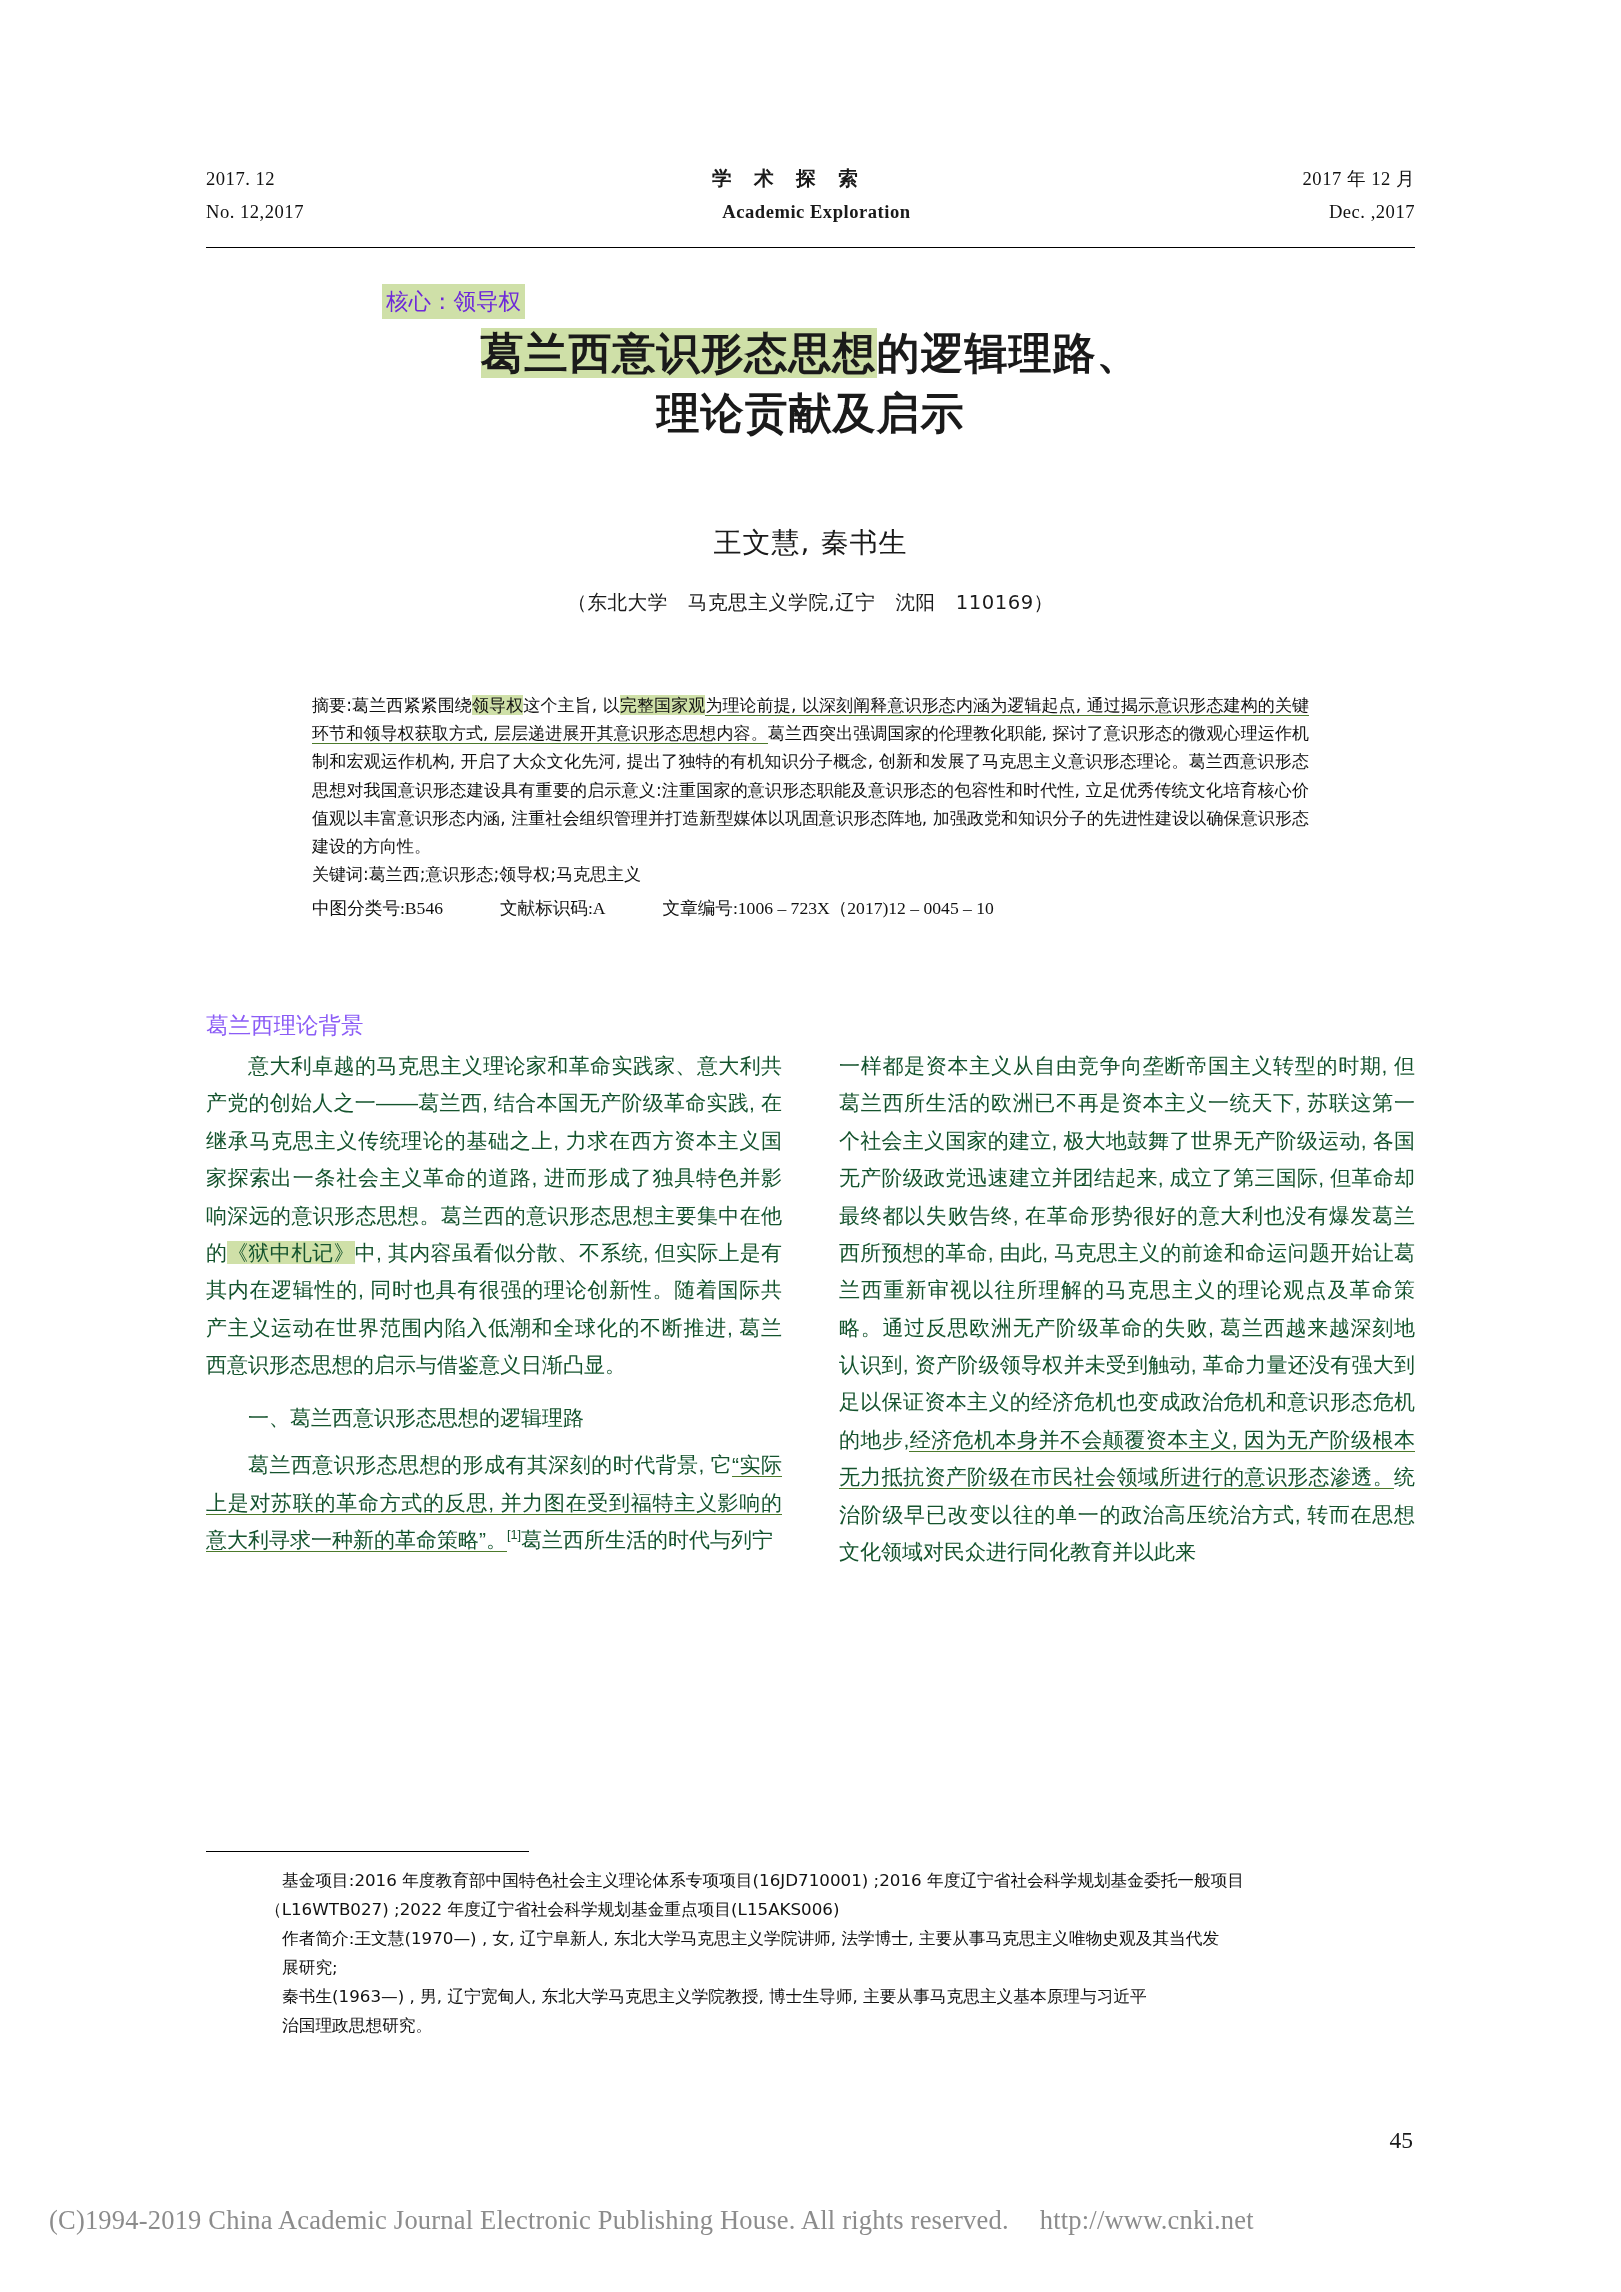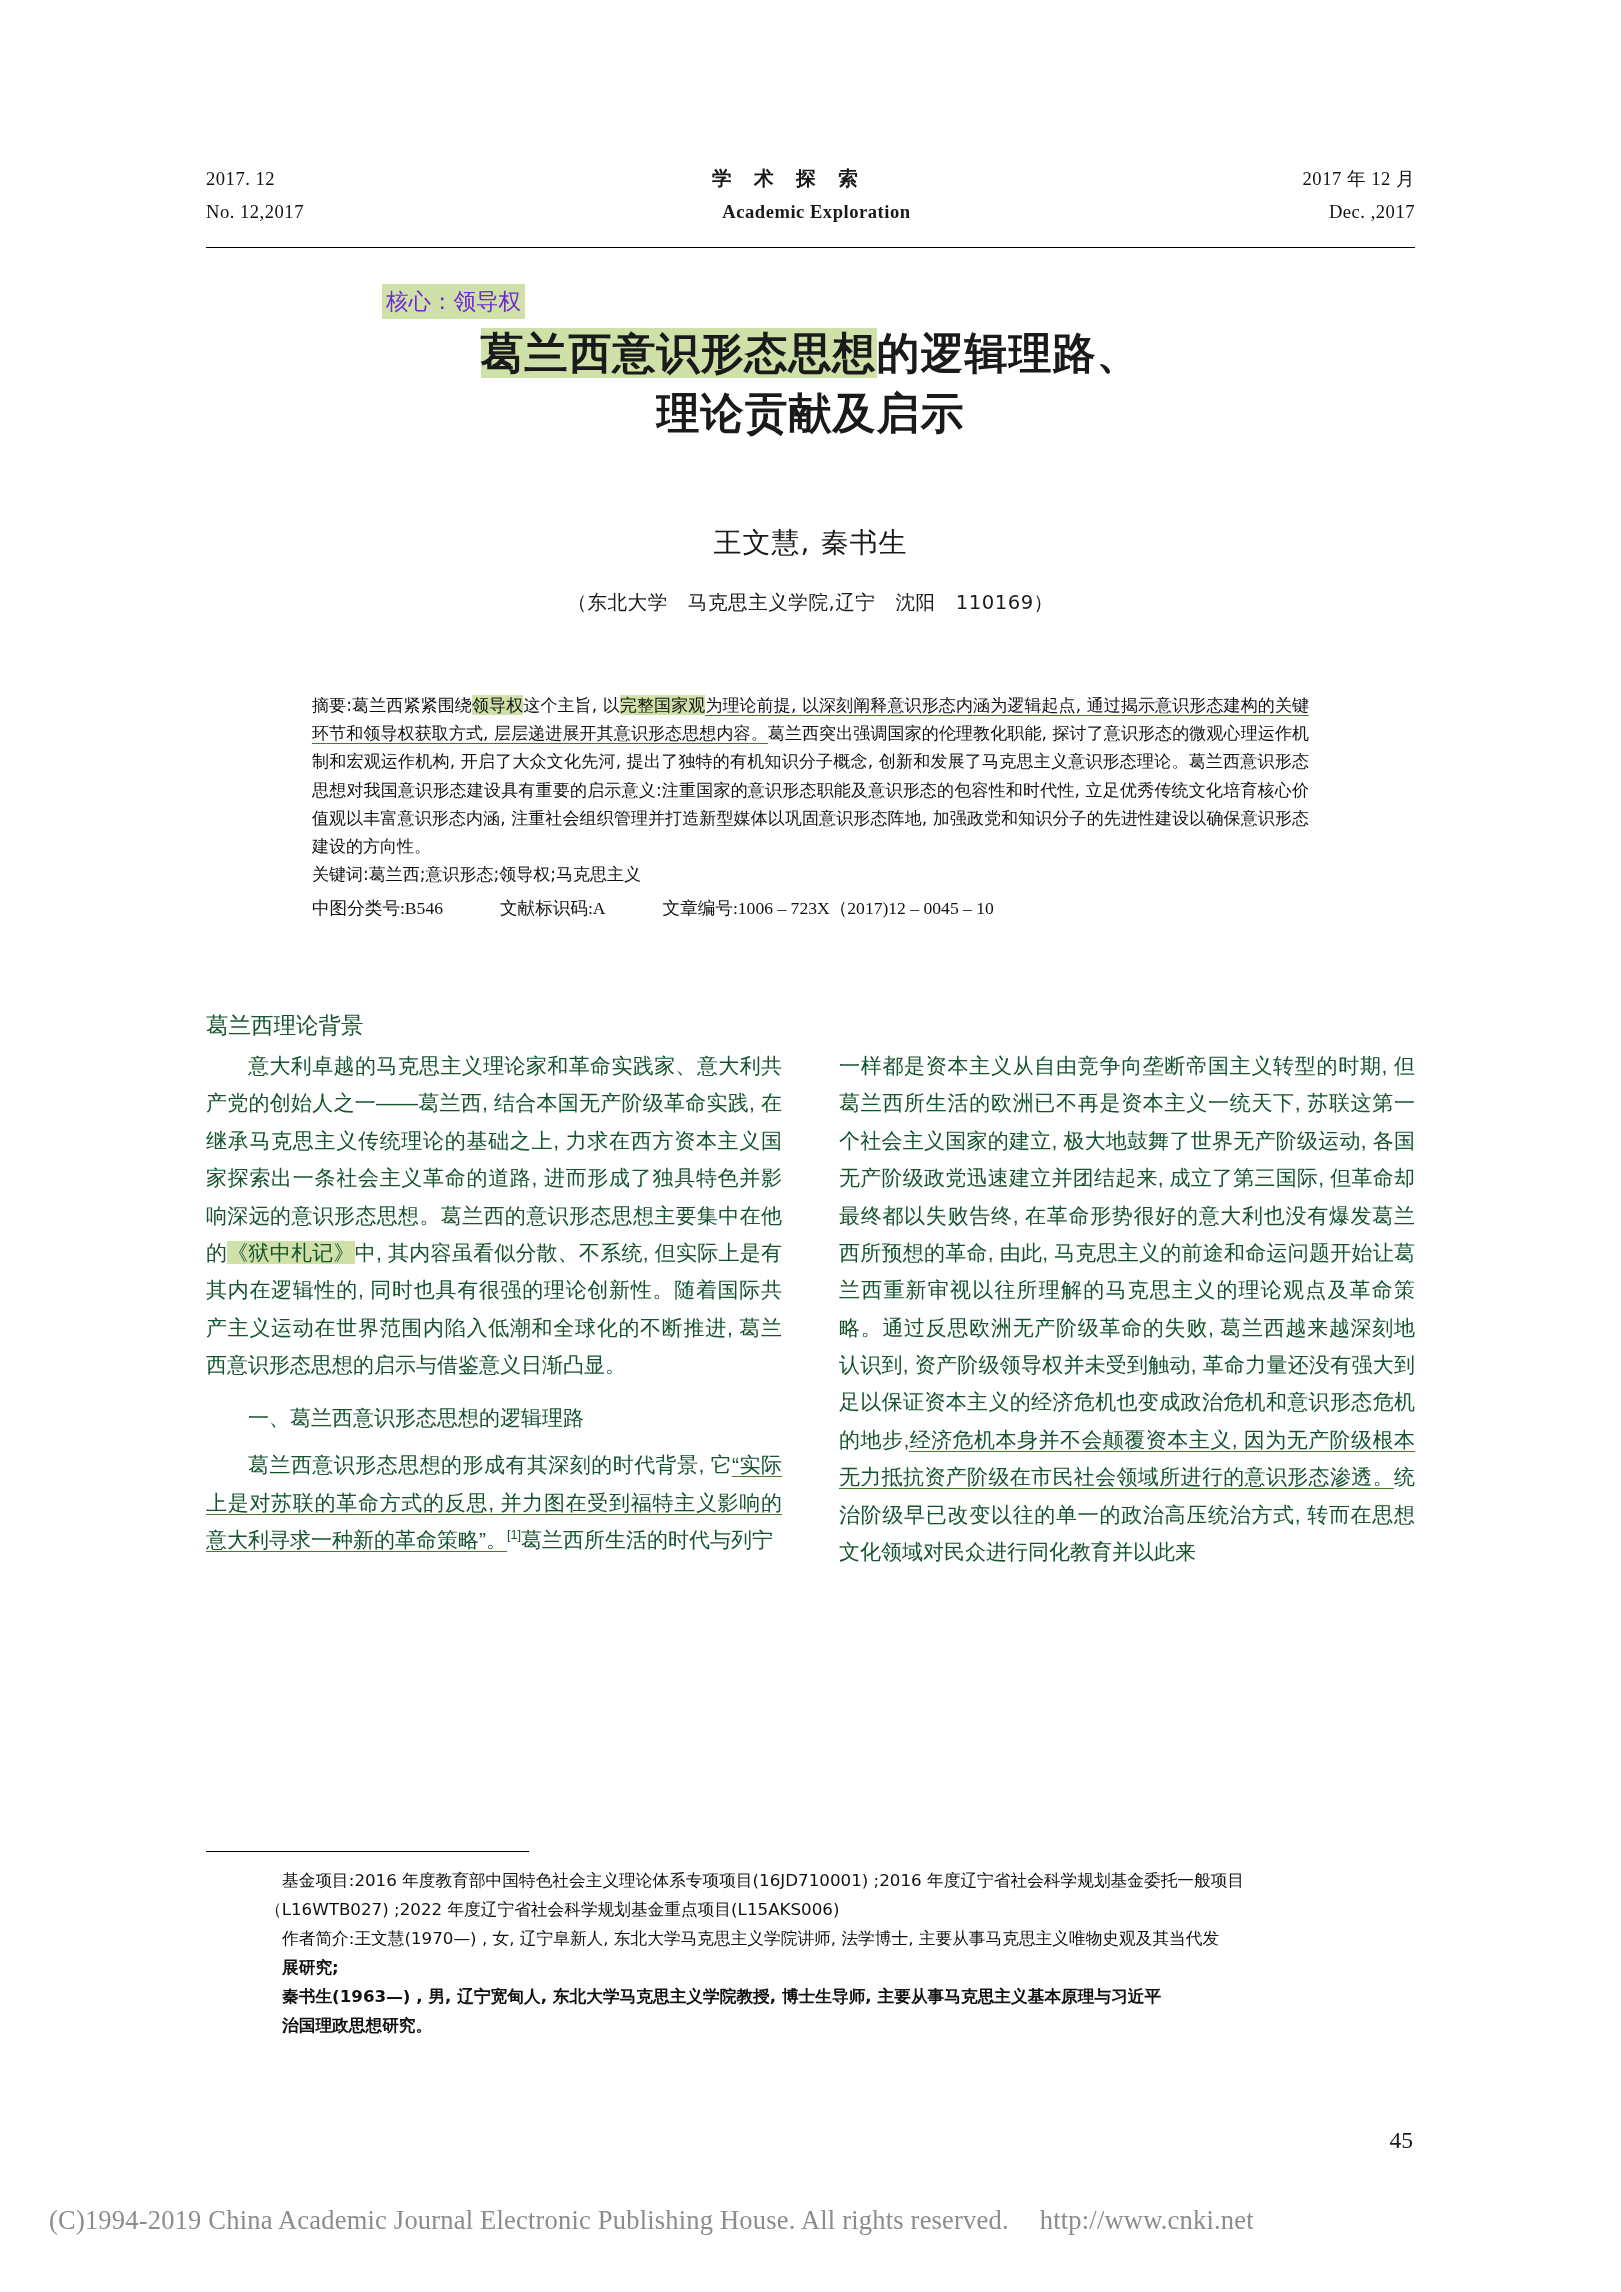--- a/index.html
+++ b/index.html
@@ -141,21 +141,21 @@
   }
   .clsrow span { white-space: nowrap; }
 
   
   .sec-annot {
     position: absolute;
     left: 206px;
     top: 1010px;
     font-family: "DejaVu Sans", "Liberation Sans", sans-serif;
     font-size: 22.5px;
-    color: #14532d;
+    color: #8b5cf6;
   }
 
   
   .cols {
     position: absolute;
     left: 206px;
     right: 206px;
     top: 1047px;
     height: 784px;
     display: flex;
@@ -192,21 +192,21 @@
     right: 206px;
     top: 1867px;
     font-family: "DejaVu Sans", "Liberation Sans", sans-serif;
     font-size: 16.7px;
     line-height: 1.62;
     color: #111;
   }
   .footnotes p { margin: 0 0 2px 0; text-indent: 0; }
   .fn-ind { padding-left: 59px; }
   .fn-hang { padding-left: 76px; text-indent: -76px; }
-  .fn-hang2 { padding-left: 76px; font-weight: bold; }
+  .fn-hang2 { padding-left: 76px; }
 
   .pageno {
     position: absolute;
     right: 208px;
     top: 2127px;
     font-family: "Liberation Serif", serif;
     font-size: 23.5px;
   }
 
   .copyright {

